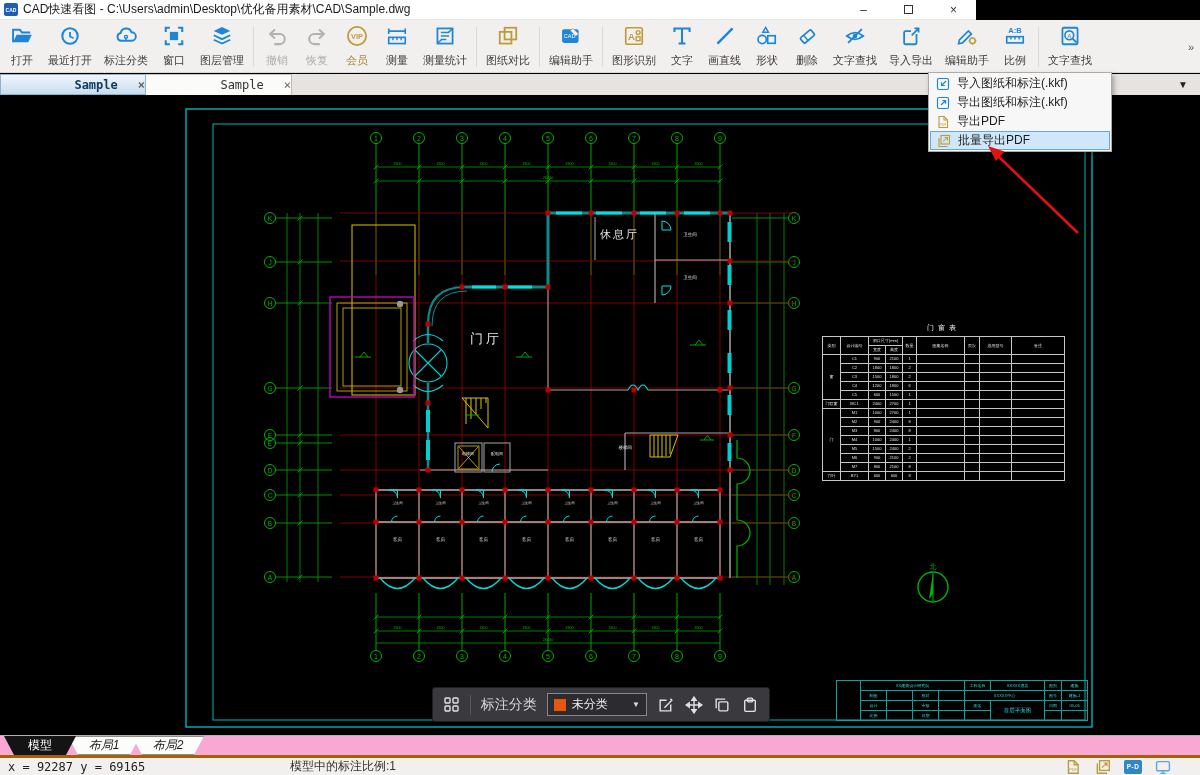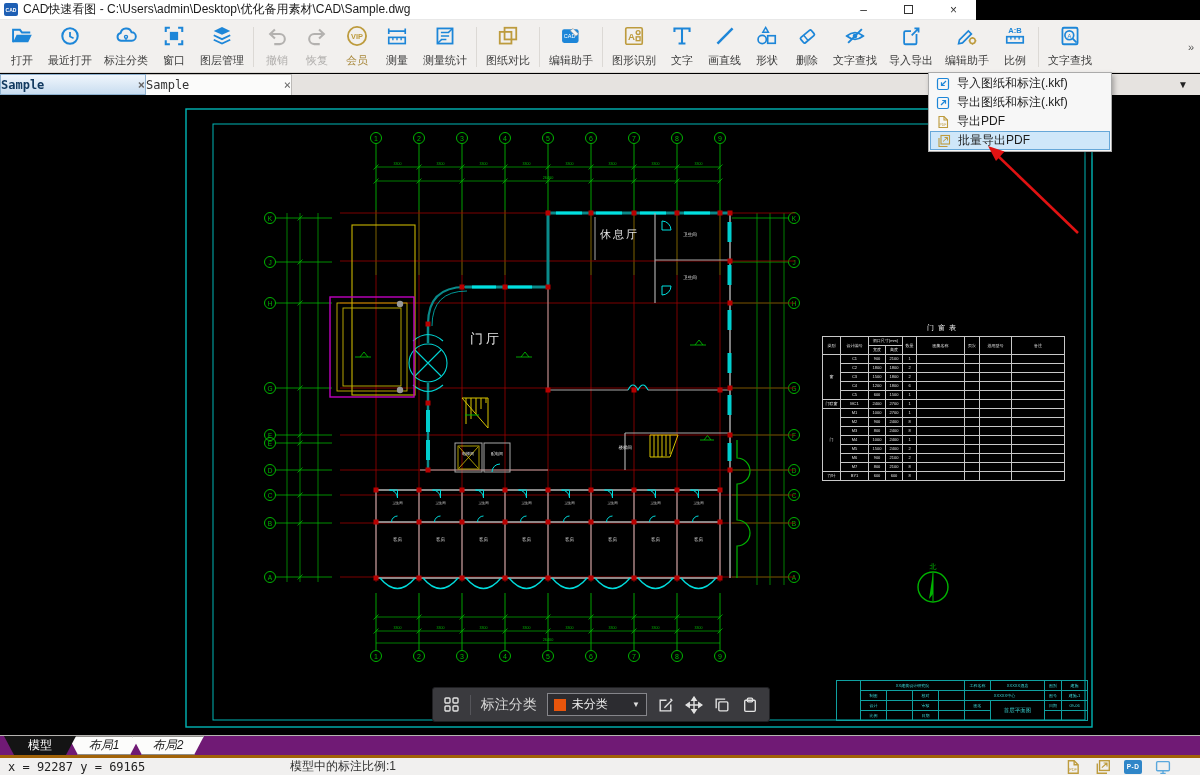--- a/index.html
+++ b/index.html
@@ -19,21 +19,21 @@
   .tb-item { display:flex; flex-direction:column; align-items:center; justify-content:space-between; padding:3px 6px 4px 6px; min-width:40px; }
   .tb-item .ticon { width:22px; height:22px; display:flex; align-items:center; justify-content:center; }
   .tb-item .tlabel { font-size:11px; color:#3c3c3c; white-space:nowrap; margin-top:2px; }
   .tb-item.disabled .tlabel { color:#b0aeac; }
   .tb-item.gold .tlabel { color:#a8873a; }
   .tb-sep { width:1px; background:#dcd9d5; margin:5px 3px; }
   .tb-more { display:flex; align-items:center; color:#555; font-size:11px; padding:0 4px; margin-left:auto; }
 
   
   .tabstrip { position:absolute; left:0; top:74px; width:1200px; height:21px; background:#e6e3e0; display:flex; align-items:stretch; }
-  .doc-tab { width:146px; display:flex; align-items:center; justify-content:space-between; gap:20px; font-family:"DejaVu Sans Mono", monospace; font-size:12px; border-right:1px solid #bcbab7; position:relative; }
+  .doc-tab { width:146px; display:flex; align-items:center; justify-content:flex-end; gap:20px; font-family:"DejaVu Sans Mono", monospace; font-size:12px; border-right:1px solid #bcbab7; position:relative; }
   .doc-tab .tx { pointer-events:none; }
   .doc-tab.active { background:linear-gradient(#f0f6fc,#c9ddf0); border:1px solid #8fb2d0; font-weight:bold; color:#123a60; }
   .doc-tab.inactive { background:#fbfbfa; color:#333; border-top:1px solid #c4c2bf; }
   .doc-tab .close { font-size:12px; color:#666; }
   .strip-caret { margin-left:auto; align-self:center; color:#222; font-size:10px; padding-right:12px; }
 
   
   .canvas { position:absolute; left:0; top:95px; width:1200px; height:640px; background:#000; }
   #cad-svg { position:absolute; left:0; top:0; }
 
@@ -62,21 +62,21 @@
   
   .menu { position:absolute; left:928px; top:72px; width:184px; background:#f7f7f7; border:1px solid #ababab; box-shadow:2px 3px 5px rgba(0,0,0,.3); z-index:40; padding:1px; }
   .menu-item { height:19px; display:flex; align-items:center; gap:7px; padding:0 6px; font-size:12px; color:#1c1c1c; }
   .menu-item.hl { background:#cfe7f9; border:1px solid #66a7d8; }
   .menu-item .mico { width:14px; height:14px; flex:0 0 14px; display:flex; }
 
   
   #arrow-overlay { position:absolute; left:0; top:0; z-index:60; pointer-events:none; }
 
   
-  .sheettabs { position:absolute; left:0; top:735px; width:1200px; height:20px; background:#701a75; border-top:1px solid #b5b3b0; display:flex; align-items:stretch; padding-left:4px; }
+  .sheettabs { position:absolute; left:0; top:735px; width:1200px; height:20px; background:#f9a8d4; border-top:1px solid #b5b3b0; display:flex; align-items:stretch; padding-left:4px; }
   .sheet-tab { min-width:72px; padding:0 14px; display:flex; align-items:center; justify-content:center; font-size:12px; clip-path:polygon(0 0, 100% 0, calc(100% - 10px) 100%, 10px 100%); margin-right:-8px; }
   .sheet-tab.active { background:#141414; color:#fff; z-index:2; }
   .sheet-tab.plain { background:#fcfcfb; color:#1a1a1a; box-shadow:inset 0 0 0 1px #8f8d8a; z-index:1;font-style:italic; }
 
   
   .statusbar { position:absolute; left:0; top:755px; width:1200px; height:20px; background:#f1f0ef; border-top:3px solid #a16207; display:flex; align-items:center; }
   .sb-coords { font-family:"DejaVu Sans Mono", monospace; font-size:12px; color:#222; padding-left:8px; width:290px; }
   .sb-scale { font-size:12px; color:#333; }
   .sb-icons { margin-left:auto; display:flex; align-items:center; gap:12px; padding-right:28px; }
   .sb-ico { width:18px; height:16px; display:flex; align-items:center; justify-content:center; }

